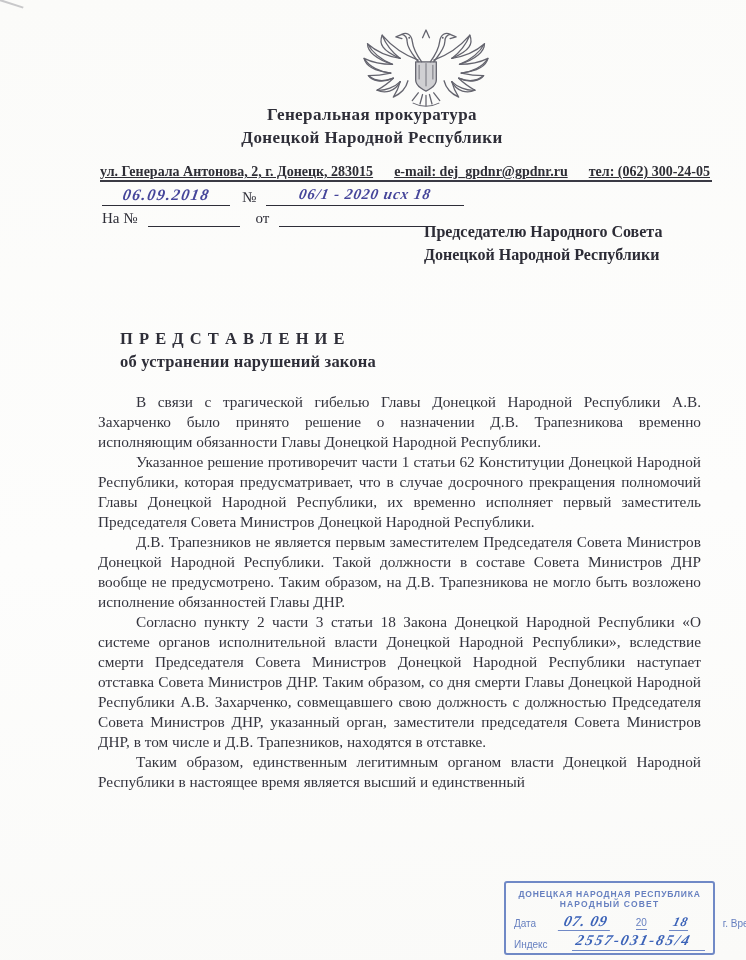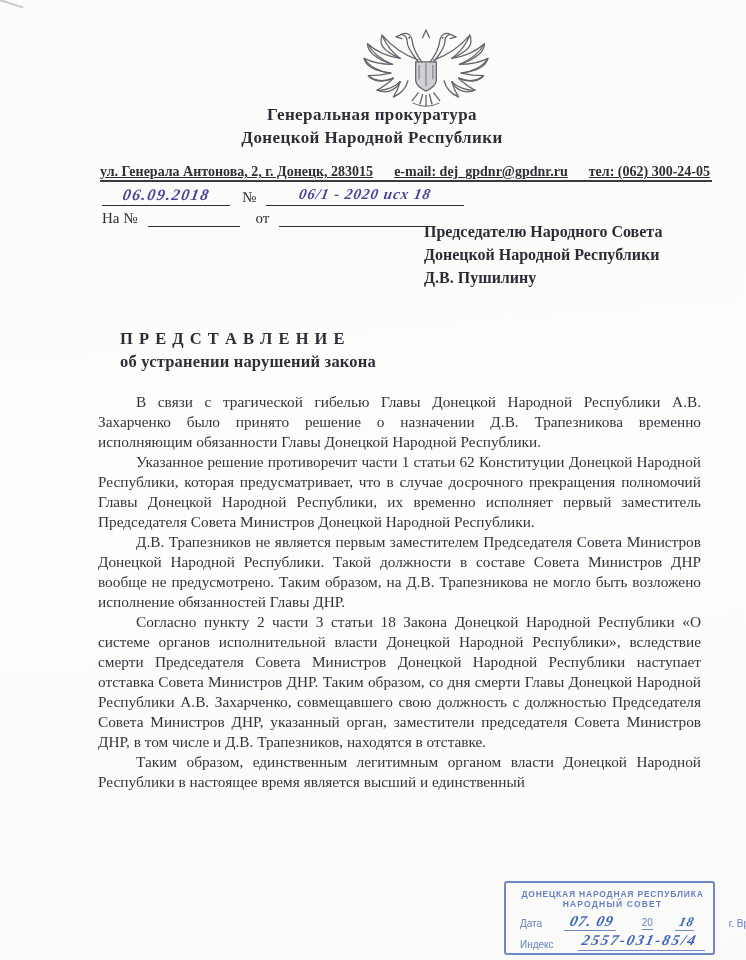--- a/index.html
+++ b/index.html
@@ -52,21 +52,21 @@
 
   
   .body-text { position:absolute; left:98px; top:392px; width:603px;
     font-size:15.3px; line-height:20px; text-align:justify; color:#34343e; }
   .body-text p { margin:0; text-indent:38px; }
   .body-text p::after { content:""; display:inline-block; width:0; }
 
   
   .stamp { position:absolute; left:504px; top:881px; width:211px; height:74px;
     border:2px solid #7089c6; border-radius:3px; box-sizing:border-box;
-    color:#6780c0; font-family:"Liberation Sans", sans-serif; background:rgba(255,255,255,.0);padding-left:6px; }
+    color:#6780c0; font-family:"Liberation Sans", sans-serif; background:rgba(255,255,255,.0); }
   .stamp-line1 { margin-top:6px; text-align:center; font-size:8.5px; font-weight:bold;
     letter-spacing:.8px; }
   .stamp-line2 { text-align:center; font-size:8.5px; font-weight:bold; letter-spacing:1.2px; }
   .stamp-row { display:flex; align-items:flex-end; margin:0 8px; font-size:10px; height:21px;gap:24px; }
   .stamp-row .lab { padding-bottom:1px; white-space:nowrap; }
   .s-ul { border-bottom:1.4px solid #7089c6; }
   .shw { font-family:"Liberation Serif", serif; font-style:italic; font-weight:600;
     color:#3c63b8; display:inline-block; transform:skewX(-14deg);
     letter-spacing:1px; white-space:nowrap; }
   .shw-date { font-size:15px; padding:0 4px; margin-bottom:-1px; }
@@ -141,21 +141,20 @@
   <div class="ref-row2">
     <span>На №</span>
     <span class="uline" style="width:92px; margin-left:10px;"></span>
     <span class="lbl-ot">от</span>
     <span class="uline" style="width:152px;"></span>
   </div>
 
   <div class="addressee">
     <div>Председателю Народного Совета</div>
     <div>Донецкой Народной Республики</div>
-    <div>Д.В. Пушилину</div>
   </div>
 
   <div class="doc-title">
     <div class="main">П Р Е Д С Т А В Л Е Н И Е</div>
     <div class="sub">об устранении нарушений закона</div>
   </div>
 
   <div class="body-text">
     <p>В связи с трагической гибелью Главы Донецкой Народной Республики А.В. Захарченко было принято решение о назначении Д.В. Трапезникова временно исполняющим обязанности Главы Донецкой Народной Республики.</p>
     <p>Указанное решение противоречит части 1 статьи 62 Конституции Донецкой Народной Республики, которая предусматривает, что в случае досрочного прекращения полномочий Главы Донецкой Народной Республики, их временно исполняет первый заместитель Председателя Совета Министров Донецкой Народной Республики.</p>

